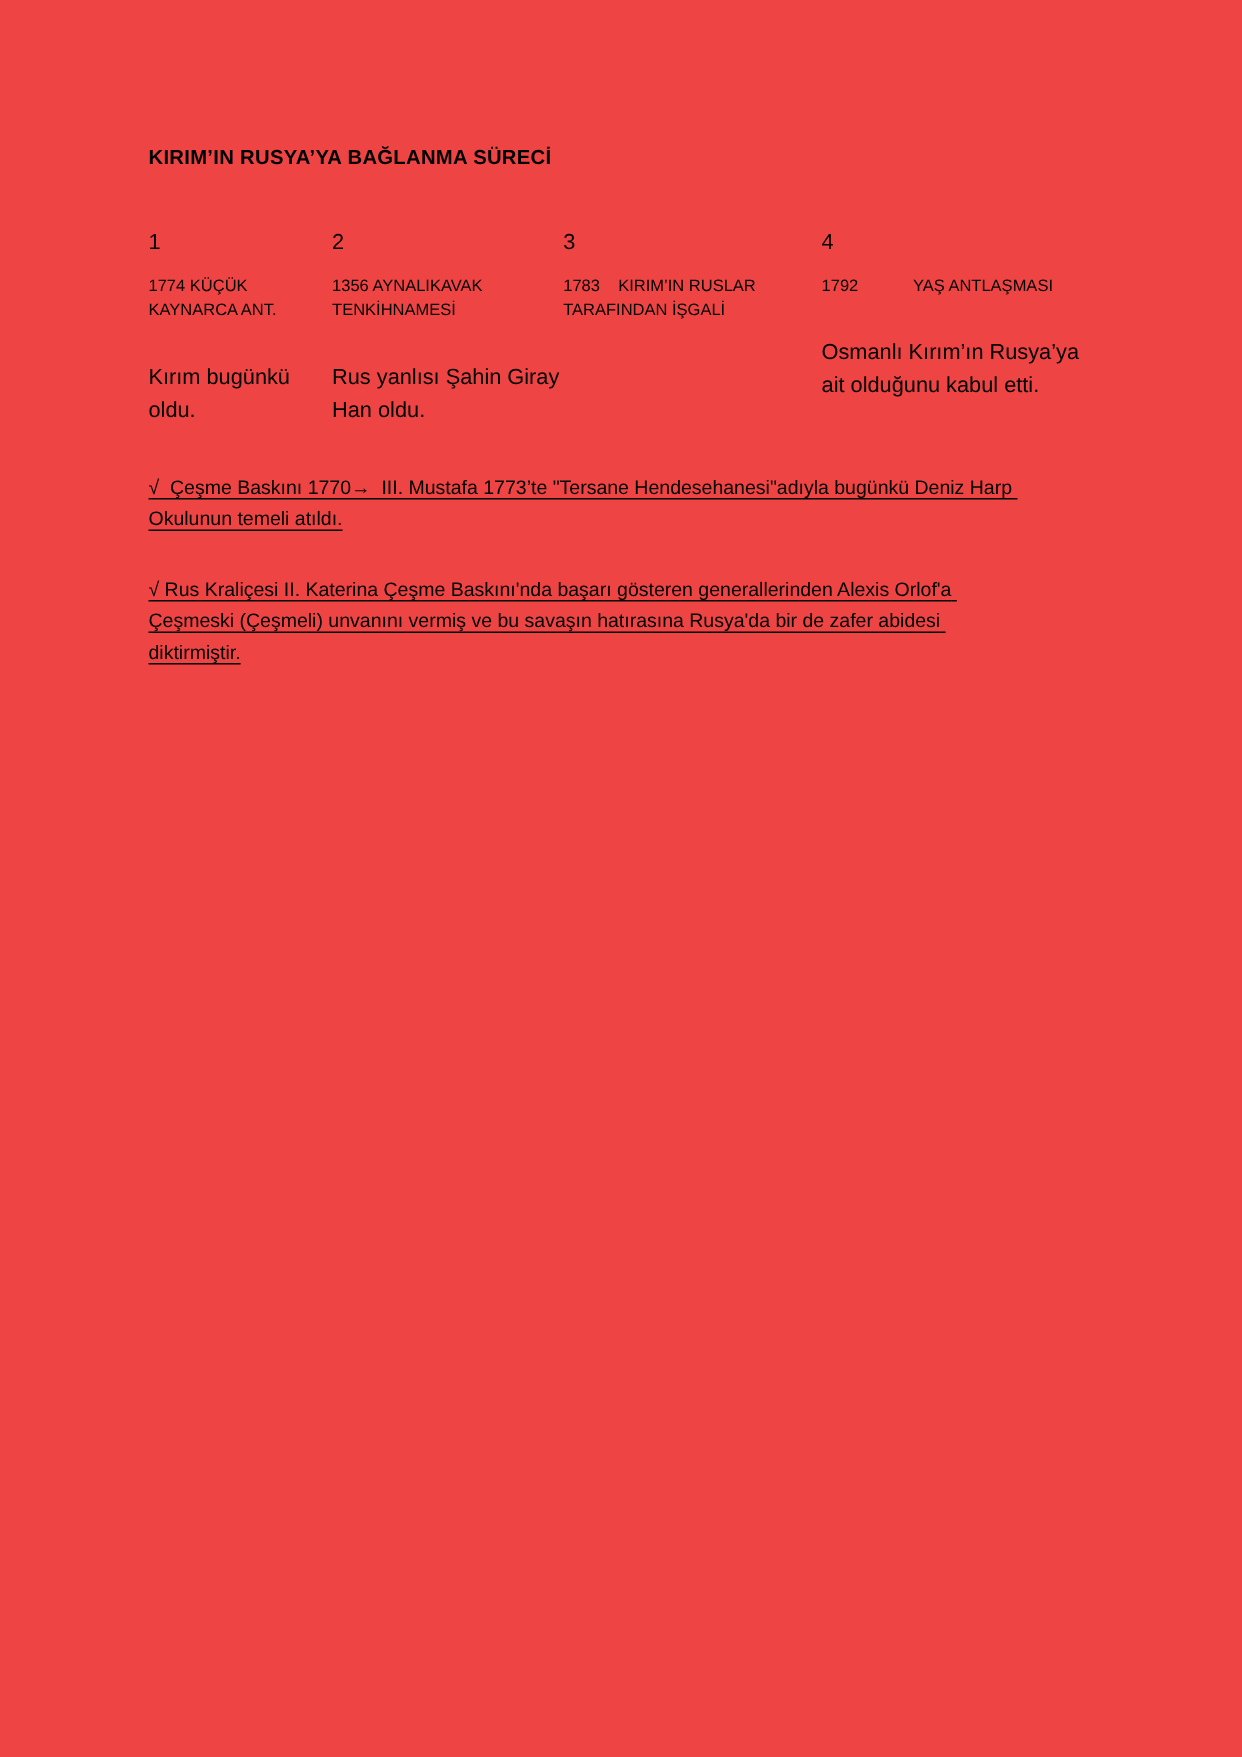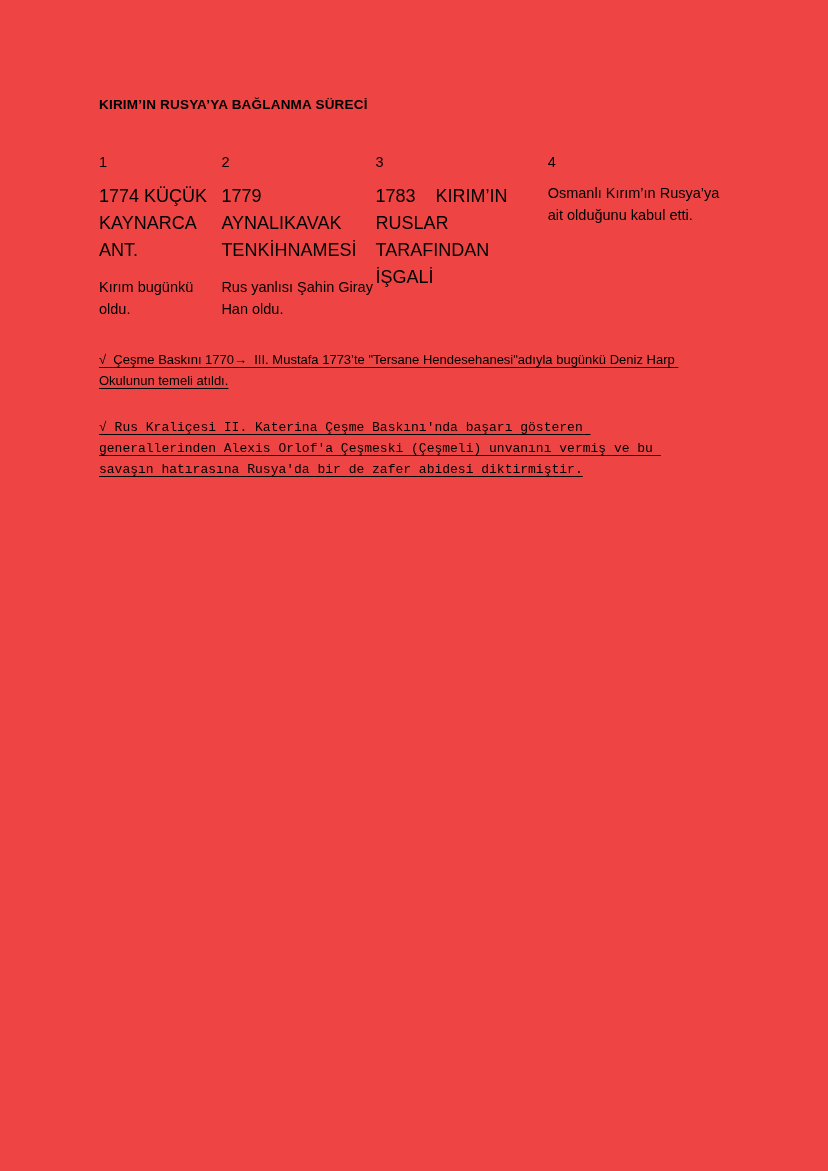--- a/index.html
+++ b/index.html
@@ -49,74 +49,74 @@
   .col-1 { width: 135px; }
   .col-2 { width: 170px; }
   .col-3 { width: 190px; }
   .col-4 { width: 200px; }
   .col-num {
     font-size: 14.5px;
     line-height: 1.45;
     margin-bottom: 10px;
   }
   .col-head {
-    font-size: 18px;
+    font-size: 11px;
     line-height: 1.5;
-    margin-bottom: 13px;
+    margin-bottom: 26px;
     white-space: pre-wrap;
   }
   .col-body {
     font-size: 14.5px;
     line-height: 1.5;
     white-space: pre-wrap;
   }
   .note {
     margin-top: 30px;
     font-size: 13px;
     line-height: 1.6;
     text-decoration: underline;
     text-underline-offset: 3px;
     width: 600px;
     white-space: pre-wrap;
   }
   .note-2 {
     margin-top: 26px;
     width: 585px;
-    font-family: Liberation Mono, monospace;
   }
 </style>
 </head>
 <body>
 
 <div class="page">
   <div class="content">
 
     <div class="doc-title">KIRIM’IN RUSYA’YA BAĞLANMA SÜRECİ</div>
 
     <div class="columns">
 
       <div class="col col-1">
         <div class="col-num">1</div>
         <div class="col-head">1774 KÜÇÜK KAYNARCA ANT.</div>
         <div class="col-body">Kırım bugünkü oldu.</div>
       </div>
 
       <div class="col col-2">
         <div class="col-num">2</div>
-        <div class="col-head">1779 AYNALIKAVAK TENKİHNAMESİ</div>
+        <div class="col-head">1356 AYNALIKAVAK TENKİHNAMESİ</div>
         <div class="col-body">Rus yanlısı Şahin Giray Han oldu.</div>
       </div>
 
       <div class="col col-3">
         <div class="col-num">3</div>
         <div class="col-head">1783    KIRIM’IN RUSLAR TARAFINDAN İŞGALİ</div>
       </div>
 
       <div class="col col-4">
         <div class="col-num">4</div>
+        <div class="col-head">1792            YAŞ ANTLAŞMASI</div>
         <div class="col-body">Osmanlı Kırım’ın Rusya’ya ait olduğunu kabul etti.</div>
       </div>
 
     </div>
 
     <div class="note">√  Çeşme Baskını 1770→  III. Mustafa 1773’te "Tersane Hendesehanesi"adıyla bugünkü Deniz Harp Okulunun temeli atıldı.</div>
     <div class="note note-2">√ Rus Kraliçesi II. Katerina Çeşme Baskını'nda başarı gösteren generallerinden Alexis Orlof'a Çeşmeski (Çeşmeli) unvanını vermiş ve bu savaşın hatırasına Rusya'da bir de zafer abidesi diktirmiştir.</div>
 
   </div>
 </div>

